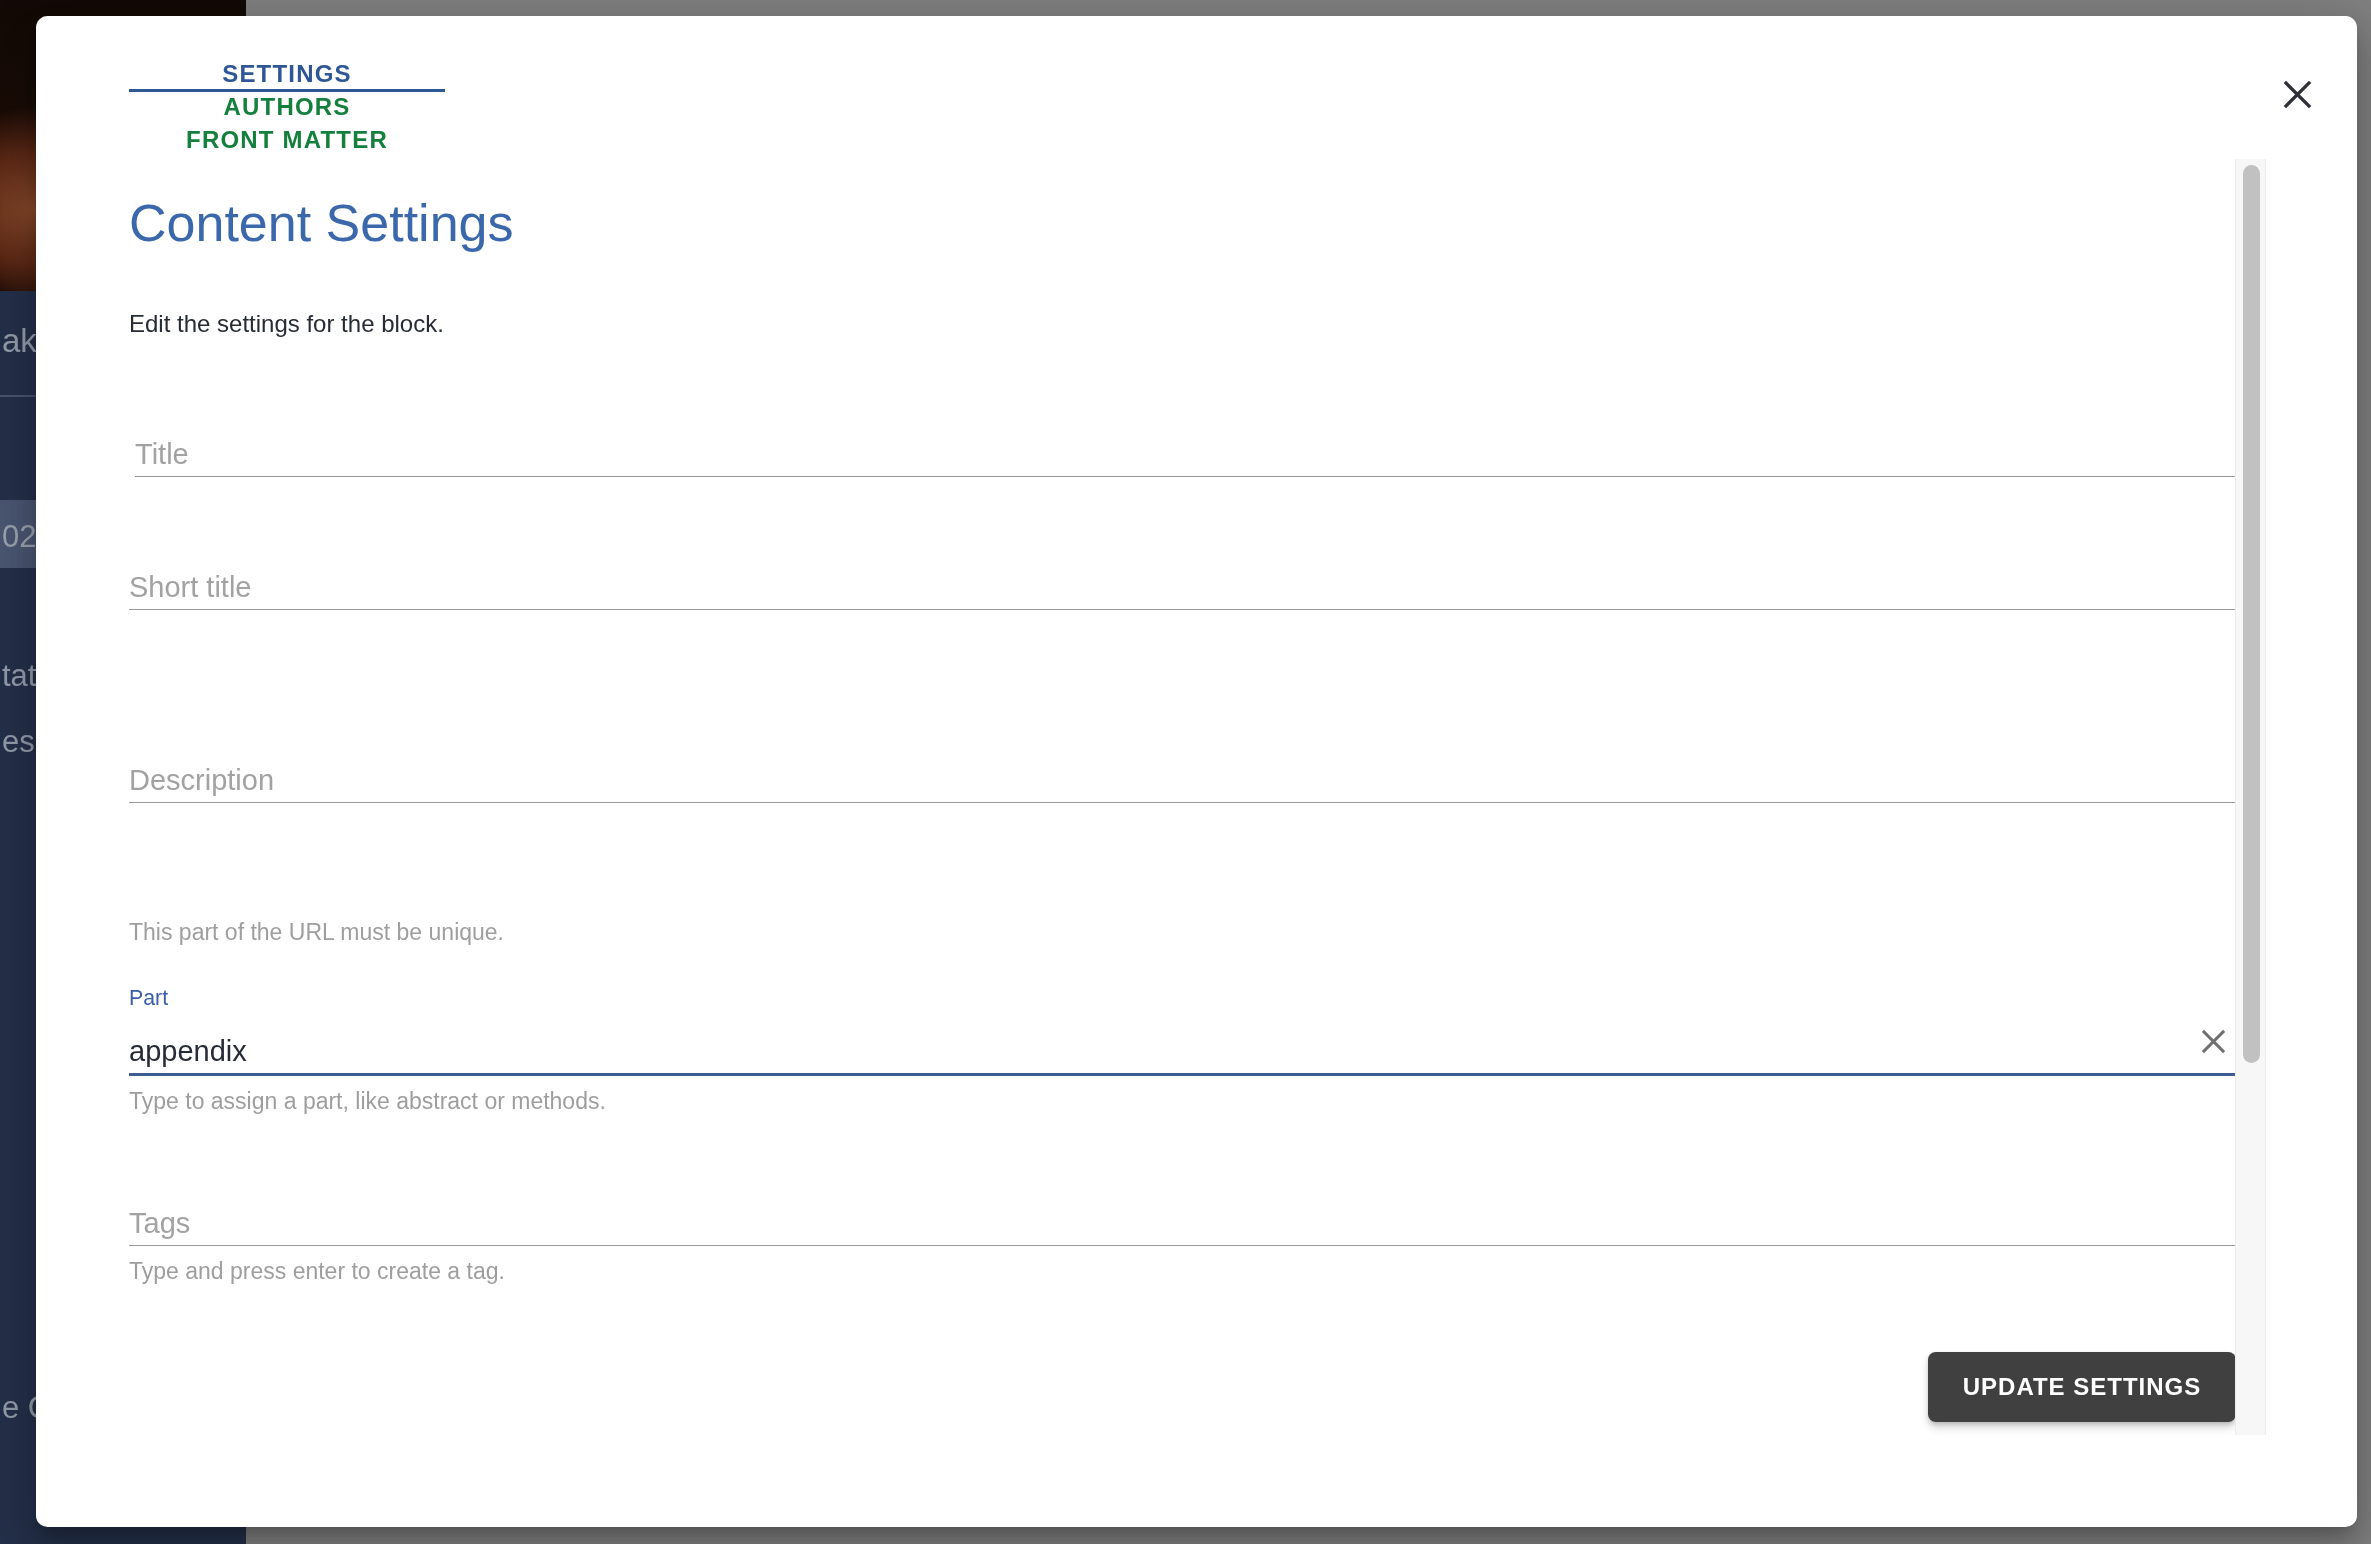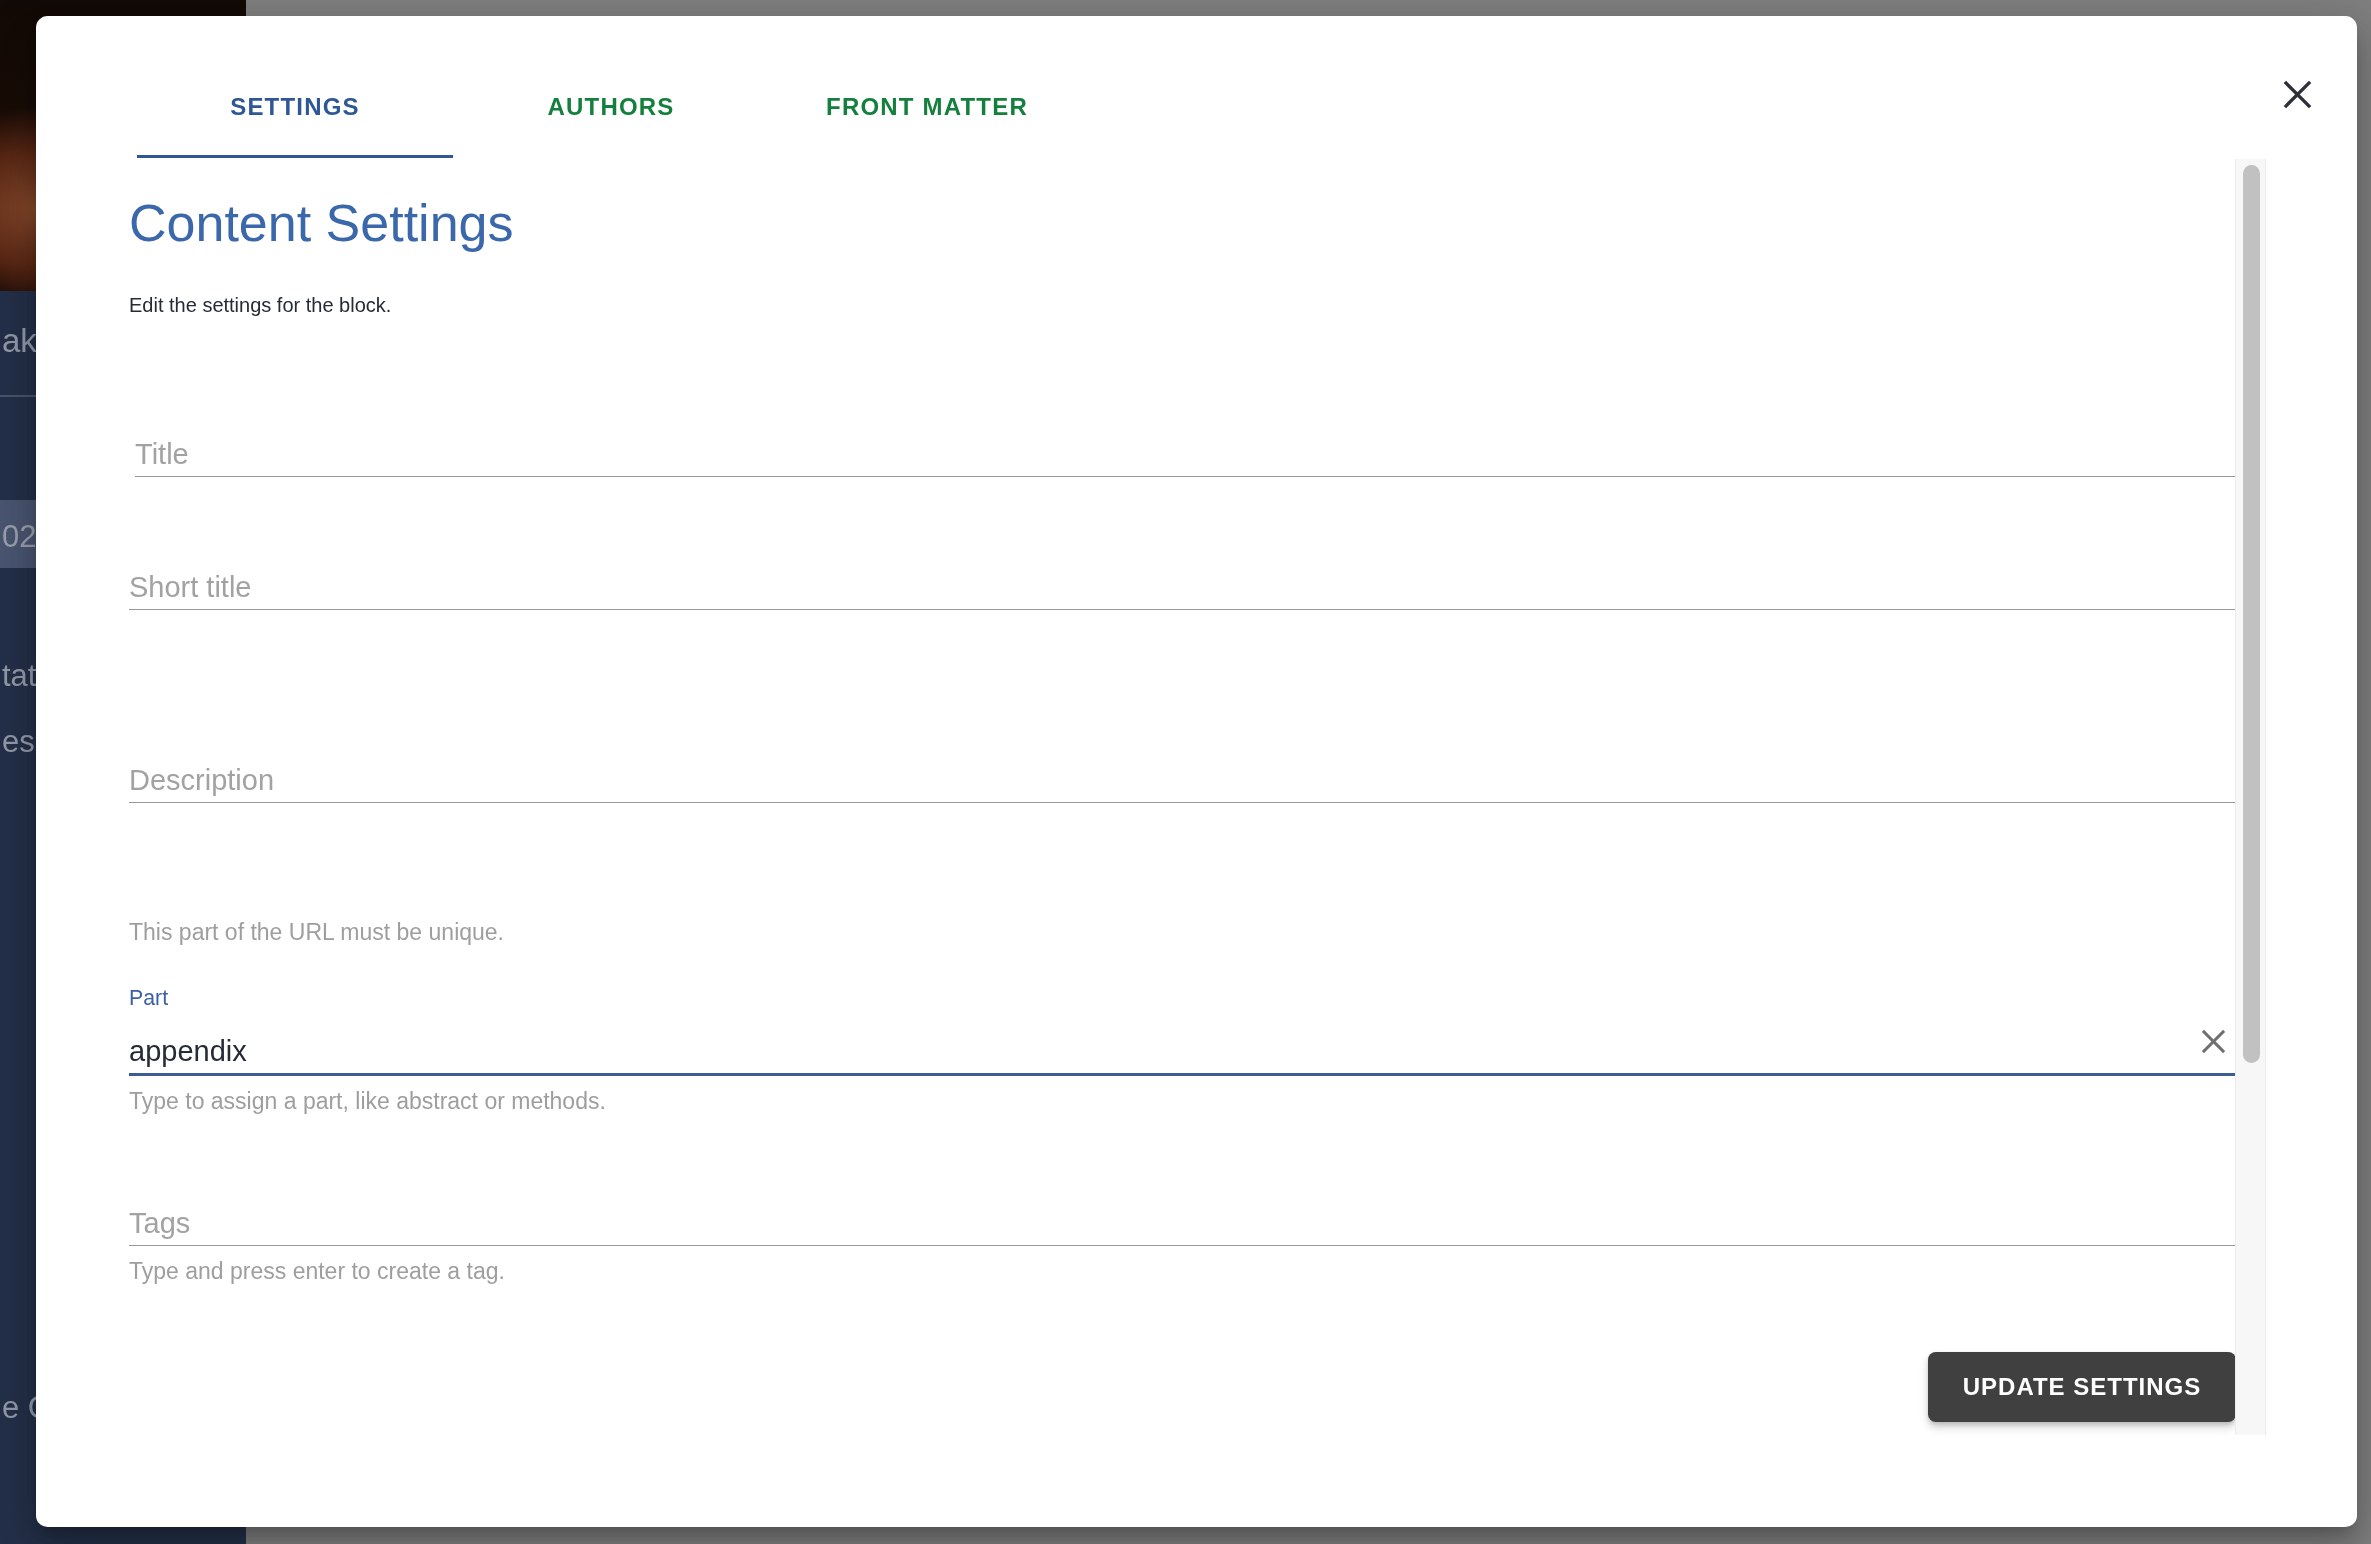--- a/index.html
+++ b/index.html
@@ -19,31 +19,31 @@
   .under-highlight { position:absolute; left:0; top:500px; width:246px; height:68px; background:#4a5571; }
 
   
   .backdrop { position:absolute; left:0; top:0; width:2372px; height:1545px; background:transparent; }
 
   
   .modal { position:absolute; left:36px; top:15.5px; width:2321px; height:1511px;
            background:#ffffff; border-radius:11.6px;
            box-shadow:0 10.7px 14.6px -6.8px rgba(0,0,0,.2), 0 23px 37px 2.9px rgba(0,0,0,.14), 0 8.7px 45px 7.8px rgba(0,0,0,.12); }
 
-  .tabs { position:absolute; left:101px; top:43px; height:99px; display:flex; }
+  .tabs { position:absolute; left:93px; top:43px; height:99px; display:flex;flex-direction:column; }
   .tab { width:316px; height:99px; display:flex; align-items:center; justify-content:center;
          font-size:24px; font-weight:bold; letter-spacing:1.2px; color:#15803d; cursor:pointer;
          border-bottom:3.9px solid transparent; }
   .tab.active { color:#2f5695; border-bottom-color:#2f5695; }
 
   .close-btn { position:absolute; left:2236px; top:54px; width:50px; height:50px;
                display:flex; align-items:center; justify-content:center; cursor:pointer; }
 
   .heading { position:absolute; left:93px; top:177px; font-size:52px; color:#3b68ab; }
-  .subtitle { position:absolute; left:93px; top:278px; font-size:20px; color:#262b35; }
+  .subtitle { position:absolute; left:93px; top:294px; font-size:24px; color:#262b35; }
 
   .field { position:absolute; left:93px; width:2106px; }
   .field input { width:100%; height:43px; border:none; outline:none; background:transparent;
                  font-family:"Liberation Sans", sans-serif; font-size:29px; color:#262b35; }
   .field input::placeholder { color:#a2a2a2; opacity:1; }
   .u-gray { border-bottom:1.9px solid #999999; }
   .u-blue { border-bottom:3.9px solid #3d5c92; }
   .helper { position:absolute; left:93px; font-size:23px; color:#9e9e9e; }
   .part-label { position:absolute; left:93px; top:970px; font-size:21.3px; color:#3a5fa8; }
 

